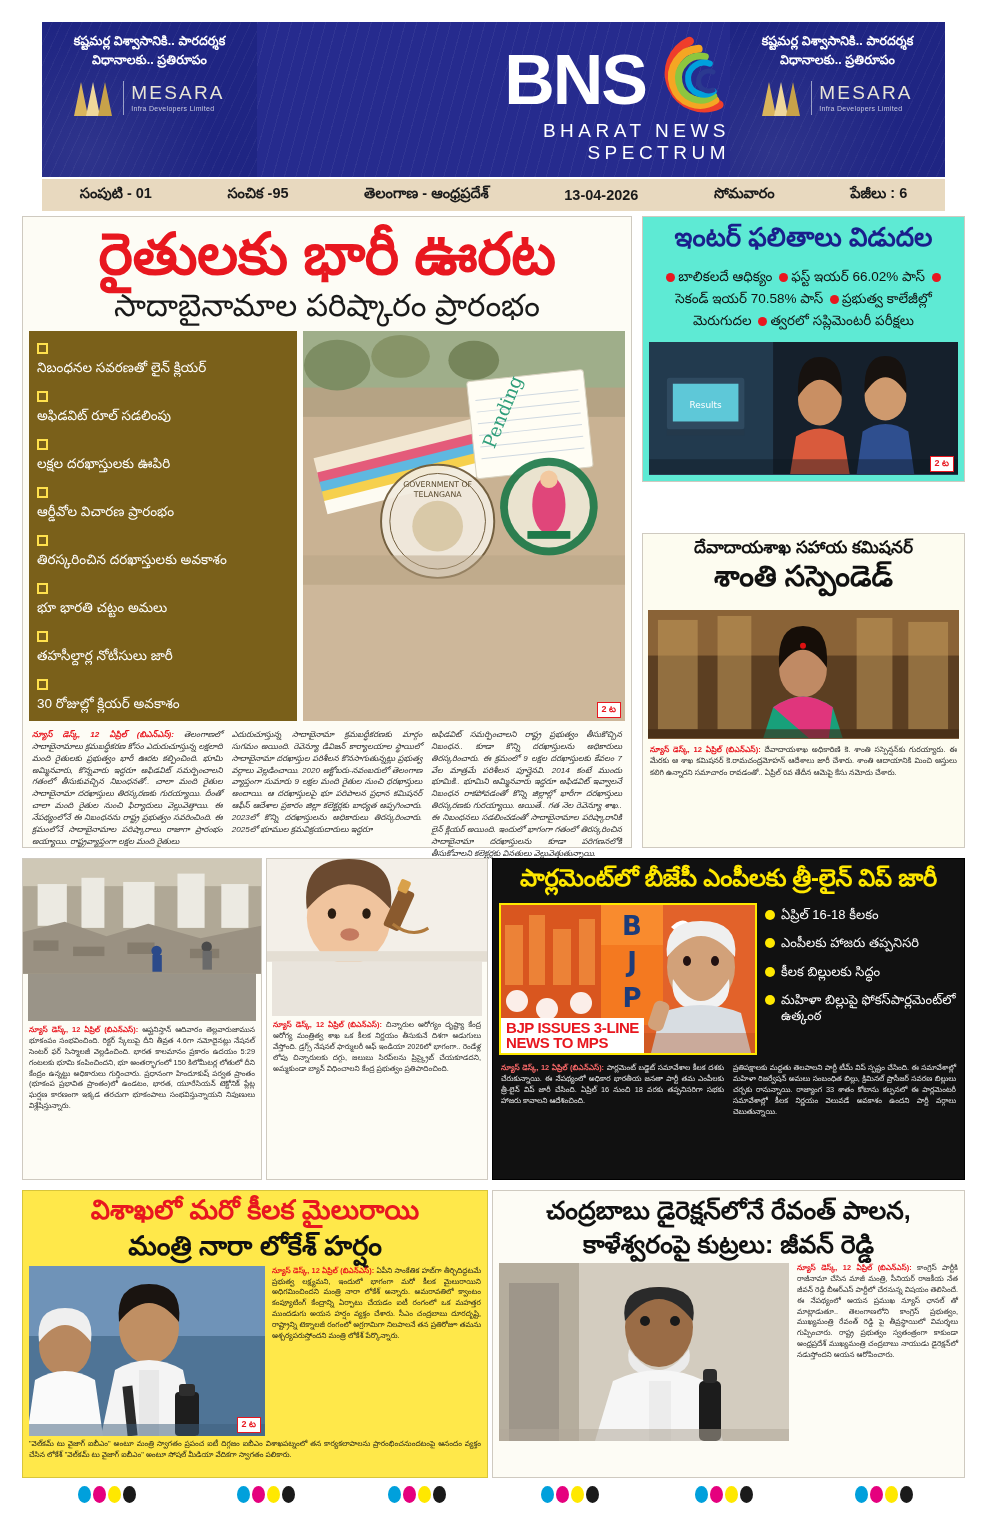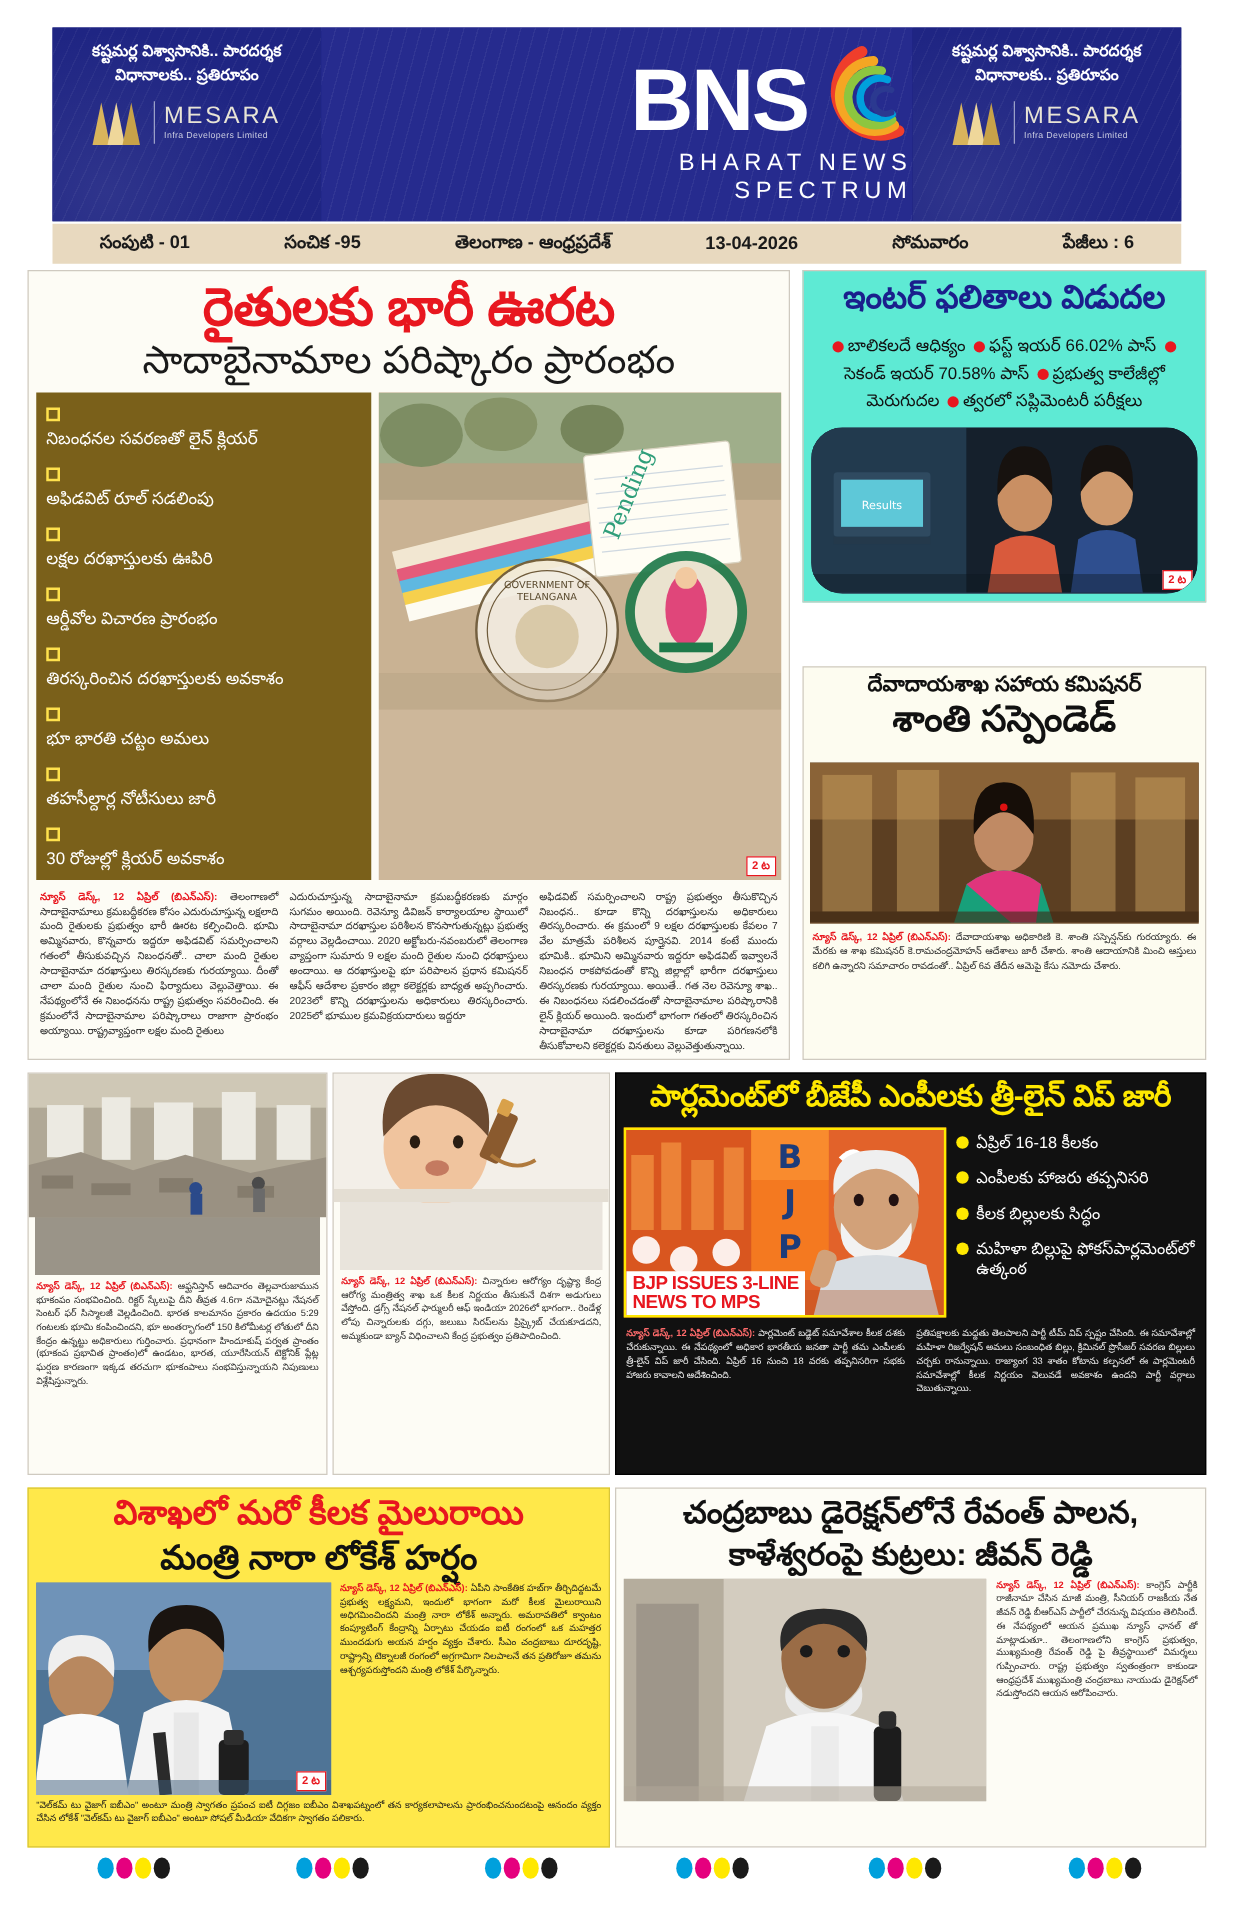--- a/index.html
+++ b/index.html
@@ -63,49 +63,49 @@
   .datebar {
     position:absolute; left:42px; top:179px; width:903px; height:32px;
     background:#e8d9bf; display:flex; align-items:center; justify-content:space-around;
     font-size:14.5px; font-weight:bold; color:#1a1a1a;
   }
   .datebar span { white-space:nowrap; }
 
   
   .lead { position:absolute; left:22px; top:216px; width:610px; height:632px;
       background:#fdfcf5; border:1px solid #cfcac0; }
-  .lead-h1 { color:#e8171f; font-size:42px; font-weight:bold; text-align:center;
+  .lead-h1 { color:#e8171f; font-size:58px; font-weight:bold; text-align:center;
       margin-top:6px; letter-spacing:-.5px; line-height:1.08; }
   .lead-h2 { color:#1a1a1a; font-size:31px; text-align:center; margin-top:2px; line-height:1.15; }
 
   .lead-mid { display:flex; margin-top:8px; padding:0 6px; gap:6px; }
   .bullets { width:268px; background:#7a601a; padding:9px 8px 7px 8px; }
   .bullet { display:flex; align-items:flex-start; gap:6px; margin-bottom:12.5px;flex-direction:column; }
   .bullet:last-child{ margin-bottom:2px; }
   .bullet .sq { flex:0 0 auto; width:11px; height:11px; border:2px solid #ffe14d; margin-top:3px; }
   .bullet .tx { color:#ffffff; font-size:13.5px; line-height:1.15; font-weight:500; }
 
   .lead-photo { flex:1; position:relative; overflow:hidden; background:#cdb79a; }
   .lead-badge { position:absolute; right:4px; bottom:3px; background:#fff; color:#e8171f;
       font-size:9px; font-weight:bold; padding:1px 4px; border:1px solid #e8171f; }
 
-  .lead-body { display:flex; gap:9px; padding:8px 9px 6px 9px; }
+  .lead-body { display:flex; gap:9px; padding:8px 9px 6px 9px;font-style:italic; }
   .lead-col { flex:1; font-size:8.1px; line-height:1.47; color:#2a2a2a; text-align:justify; }
   .dateline { color:#e8171f; font-weight:bold; }
 
   
   .inter { position:absolute; left:642px; top:216px; width:323px; height:266px;
       background:#5eead4; border:1px solid #cfcac0; }
   .inter-h { color:#1a1f8c; font-size:26px; font-weight:bold; text-align:center; margin-top:5px; }
   .inter-points { padding:7px 8px 2px 8px; text-align:center; font-size:13.5px;
       color:#111; line-height:1.62; }
   .dot { display:inline-block; width:9px; height:9px; border-radius:50%;
       background:#e8171f; margin:0 3px; vertical-align:middle; }
   .inter-photo { position:absolute; left:6px; right:6px; bottom:6px; height:133px;
-      overflow:hidden; background:#2a3d52;border-radius:25px; }
+      overflow:hidden; background:#2a3d52; }
   .badge2 { position:absolute; right:4px; bottom:3px; background:#fff; color:#e8171f;
       font-size:9px; font-weight:bold; padding:1px 4px; border:1px solid #e8171f; }
 
   
   .devad { position:absolute; left:642px; top:533px; width:323px; height:315px;
       background:#fdfcf0; border:1px solid #cfcac0; }
   .devad-h1 { color:#111; font-size:17px; font-weight:bold; text-align:center; margin-top:4px; }
   .devad-h2 { color:#111; font-size:29px; font-weight:bold; text-align:center; line-height:1.05; }
   .devad-photo { position:absolute; left:5px; right:5px; top:76px; height:129px;
       overflow:hidden; background:#7a5a3a; }

